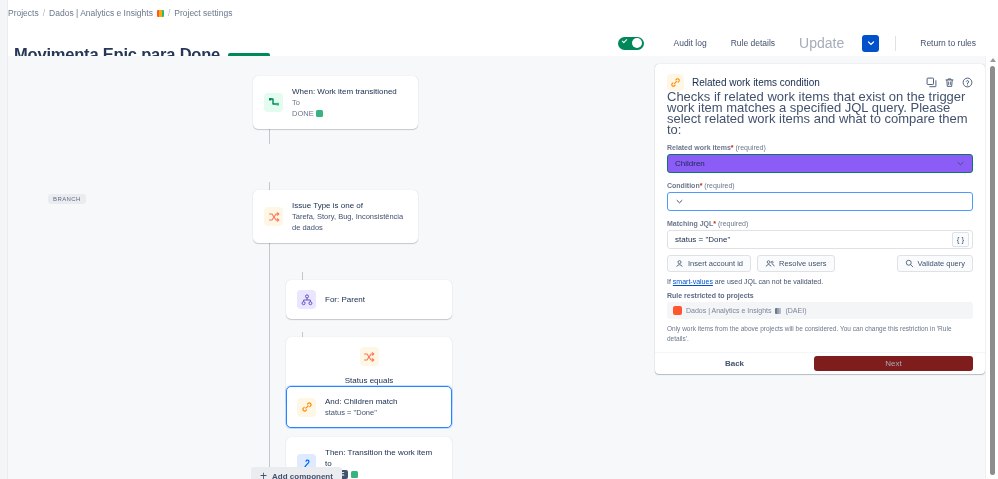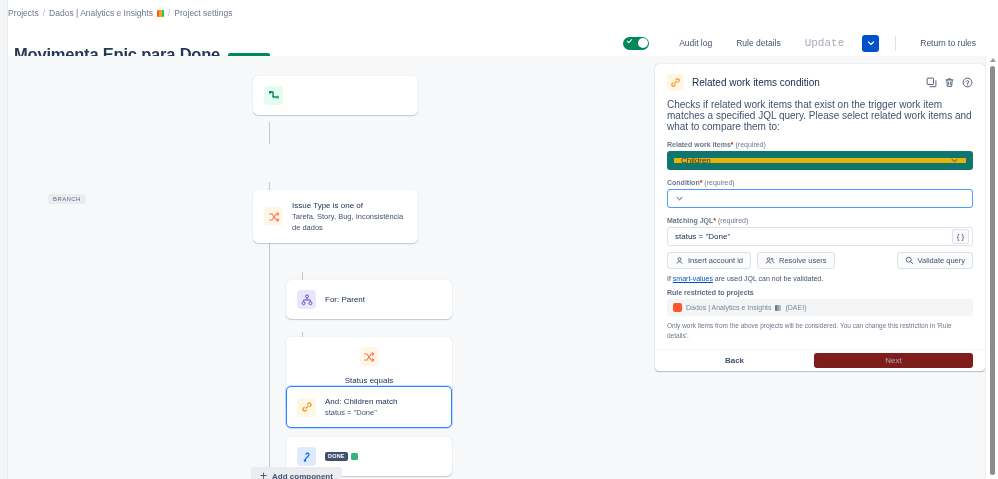--- a/index.html
+++ b/index.html
@@ -59,21 +59,21 @@
   }
   .toggle .chk {
     position: absolute; left: 4px; top: 2.5px; width: 5px; height: 3px;
     border-left: 1.2px solid #fff; border-bottom: 1.2px solid #fff;
     transform: rotate(-45deg);
   }
   .tb-link {
     font-size: 8.5px; color: #42526e; padding: 4px 8px; border-radius: 3px;
     cursor: pointer; white-space: nowrap;
   }
-  .tb-disabled { font-size: 11px; color: #a5adba; padding: 4px 8px; white-space: nowrap; font-family: Liberation Mono, monospace; }
+  .tb-disabled { font-size: 14px; color: #a5adba; padding: 4px 8px; white-space: nowrap; }
   .tb-split {
     width: 17px; height: 17px; border-radius: 3px; background: #0052cc;
     display: flex; align-items: center; justify-content: center; cursor: pointer;
     margin-left: 2px;
   }
   .tb-divider { width: 1px; height: 15px; background: #dfe1e6; margin: 0 8px; }
 
   
   .canvas {
     position: absolute; left: 8px; top: 56px; right: 0; bottom: 0;
@@ -148,30 +148,30 @@
   }
   .panel-head { display: flex; align-items: center; gap: 8px; }
   .panel-head-icon {
     width: 17px; height: 17px; border-radius: 4px; background: #fff7e6;
     display: flex; align-items: center; justify-content: center; flex: 0 0 17px;
   }
   .panel-title { font-size: 10px; color: #172b4d; flex: 1; }
   .panel-actions { display: flex; align-items: center; gap: 7px; }
   .panel-actions span { cursor: pointer; display: flex; }
   .panel-desc {
-    margin-top: 8px; font-size: 10px; line-height: 11px; color: #42526e;
+    font-size: 13px; line-height: 11px; color: #42526e;
   }
   .field-label {
     margin-top: 9px; font-size: 7px; font-weight: bold; color: #6b778c;
   }
   .field-label .req { color: #bf2600; font-weight: bold; }
   .field-label .opt { font-weight: normal; color: #6b778c; }
   .select {
-    margin-top: 3px; height: 19px; border: 7px solid #0f766e; border-radius: 3px;
-    background: #eab308; display: flex; align-items: center;
+    margin-top: 3px; height: 19px; border: 1px solid #0f766e; border-radius: 3px;
+    background: #8b5cf6; display: flex; align-items: center;
     padding: 0 7px; font-size: 8px; color: #172b4d; cursor: pointer;
   }
   .select.focused { border: 1.5px solid #4c9aff; background: #ffffff; }
   .select .val { flex: 1; }
   .chev { color: #42526e; }
   .jql {
     margin-top: 3px; height: 19px; border: 1px solid #dfe1e6; border-radius: 3px;
     background: #ffffff; display: flex; align-items: center;
     padding: 0 2px 0 7px; font-size: 8px; color: #172b4d;
   }
@@ -292,20 +292,25 @@
     <div class="connector" style="left:294px; top:396px; height:24px;"></div>
 
     <div class="card" style="position:absolute; left:245px; top:20px; width:165px;">
       <div class="card-icon ic-green">
         <svg width="12" height="12" viewBox="0 0 12 12">
           <path d="M2 2 L5 2 L5 7 L9.5 7" stroke="#00875a" stroke-width="1.4" fill="none" stroke-linecap="round" stroke-linejoin="round"></path>
           <rect x="1" y="1" width="2.4" height="2.4" fill="#00875a" rx="0.4"></rect>
           <rect x="8.4" y="5.8" width="2.6" height="2.6" fill="#36b37e" rx="0.4"></rect>
         </svg>
       </div>
+      <div class="card-body">
+        <div class="card-t1">When: Work item transitioned</div>
+        <div class="card-t2 dim">To</div>
+        <div class="card-t2 dim"><span>DONE</span><span class="sq-green"></span></div>
+      </div>
     </div>
 
     <div class="card" style="position:absolute; left:245px; top:134px; width:165px;">
       <div class="card-icon ic-orange">
         <svg width="12" height="12" viewBox="0 0 12 12">
           <path d="M1.5 3 L4 3 L8 9 L10.5 9" stroke="#ff7452" stroke-width="1.1" fill="none" stroke-linecap="round"></path>
           <path d="M1.5 9 L4 9 L8 3 L10.5 3" stroke="#ff7452" stroke-width="1.1" fill="none" stroke-linecap="round"></path>
           <path d="M9.2 1.8 L10.8 3 L9.2 4.2" stroke="#ff7452" stroke-width="1.1" fill="none" stroke-linecap="round" stroke-linejoin="round"></path>
           <path d="M9.2 7.8 L10.8 9 L9.2 10.2" stroke="#ff7452" stroke-width="1.1" fill="none" stroke-linecap="round" stroke-linejoin="round"></path>
         </svg>
@@ -360,20 +365,21 @@
     </div>
 
     <div class="card" style="position:absolute; left:278px; top:381px; width:166px;">
       <div class="card-icon ic-blue">
         <svg width="12" height="12" viewBox="0 0 12 12">
           <path d="M4 9.5 C4 6.5 8 6 8 3.2 A1.6 1.6 0 0 0 5 3.2" stroke="#0065ff" stroke-width="1.2" fill="none" stroke-linecap="round"></path>
           <circle cx="4" cy="9.6" r="1.2" fill="#0065ff"></circle>
         </svg>
       </div>
       <div class="card-body">
+        <div class="card-t1">Then: Transition the work item to</div>
         <div class="card-t2"><span class="loz-dark">DONE</span><span class="sq-green-chk"></span></div>
       </div>
     </div>
 
     <button class="addbtn" style="position:absolute; left:243px; top:411px;">
       <span class="plus">+</span>
       <span>Add component</span>
     </button>
 
   </div>

